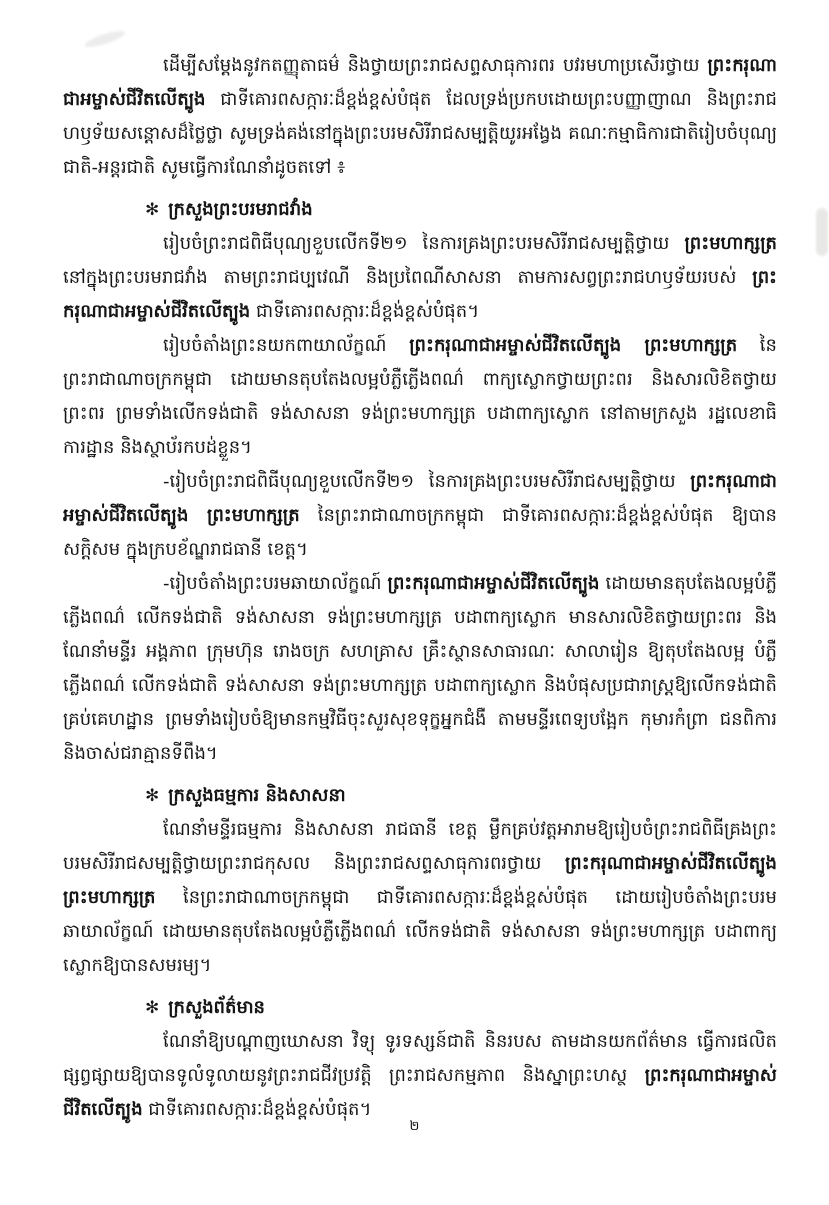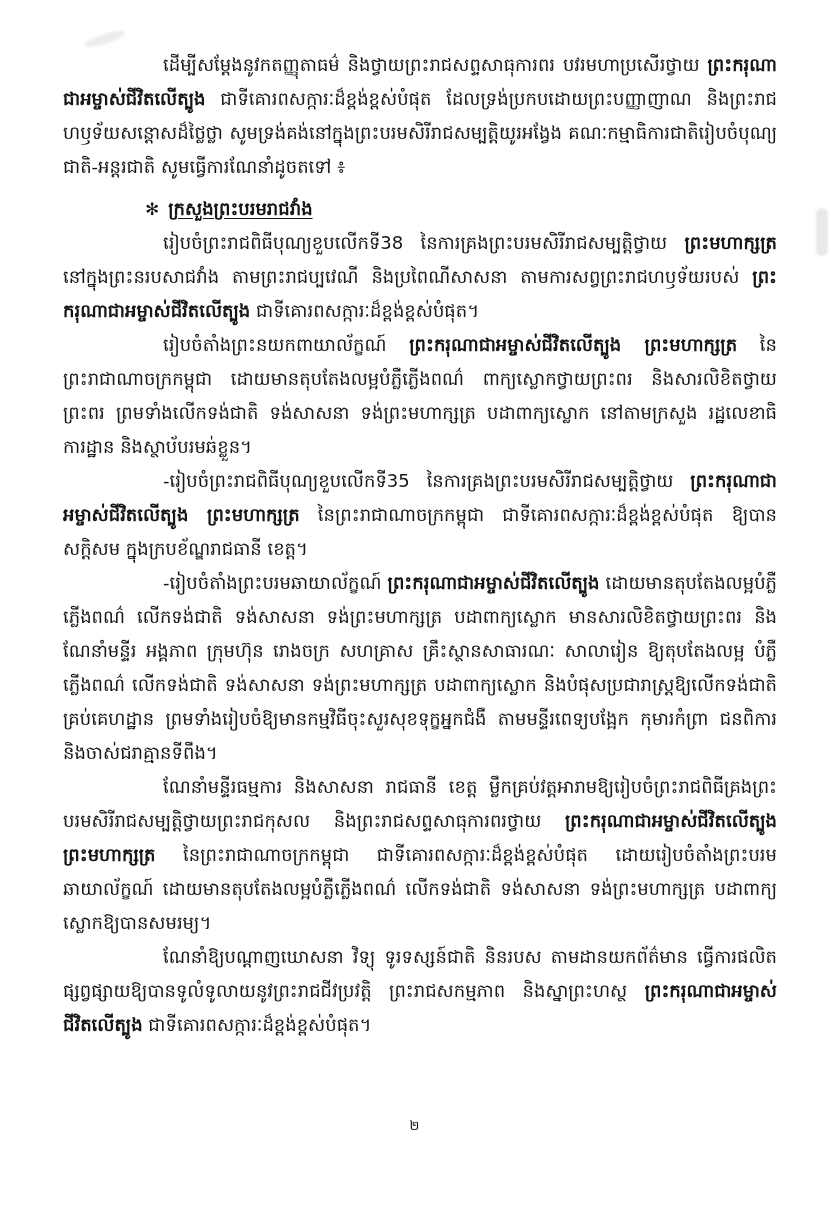--- a/index.html
+++ b/index.html
@@ -31,21 +31,20 @@
     margin: 8px 0 0 82px;
     font-weight: 600;
     white-space: nowrap;
   }
   .bullet {
     display: inline-block;
     margin-right: 9px;
     font-size: 17px;
   }
   .heading-text {
-    text-decoration: underline;
     text-underline-offset: 3px;
   }
   .pagenum {
     position: absolute;
     top: 1117px;
     left: 0;
     width: 100%;
     text-align: center;
     font-size: 13px;
     color: #101010;
@@ -69,32 +68,34 @@
 
 <div class="page">
   <div class="smudge tl"></div>
   <div class="smudge re"></div>
 
   <div class="doc">
     <p class="para" id="intro"><span class="run">ដើម្បីសម្តែងនូវកតញ្ញុតាធម៌ និងថ្វាយព្រះរាជសព្ទសាធុការពរ បវរមហាប្រសើរថ្វាយ </span><span class="run b">ព្រះករុណា ជាអម្ចាស់ជីវិតលើត្បូង</span><span class="run"> ជាទីគោរពសក្ការៈដ៏ខ្ពង់ខ្ពស់បំផុត ដែលទ្រង់ប្រកបដោយព្រះបញ្ញាញាណ និងព្រះរាជហឫទ័យសន្តោសដ៏ថ្លៃថ្លា សូមទ្រង់គង់នៅក្នុងព្រះបរមសិរីរាជសម្បត្តិយូរអង្វែង គណៈកម្មាធិការជាតិរៀបចំបុណ្យជាតិ-អន្តរជាតិ សូមធ្វើការណែនាំដូចតទៅ ៖</span></p>
     <div id="sections">
         <div>
           <div class="section-heading"><span class="bullet">✻</span><span class="heading-text">ក្រសួងព្រះបរមរាជវាំង</span></div>
-          <p class="para"><span class="run">រៀបចំព្រះរាជពិធីបុណ្យខួបលើកទី38 នៃការគ្រងព្រះបរមសិរីរាជសម្បត្តិថ្វាយ </span><span class="run b">ព្រះមហាក្សត្រ</span><span class="run"> នៅក្នុងព្រះនរបសាជវាំង តាមព្រះរាជប្បវេណី និងប្រពៃណីសាសនា តាមការសព្វព្រះរាជហឫទ័យរបស់ </span><span class="run b">ព្រះករុណាជាអម្ចាស់ជីវិតលើត្បូង</span><span class="run"> ជាទីគោរពសក្ការៈដ៏ខ្ពង់ខ្ពស់បំផុត។</span></p>
+          <p class="para"><span class="run">រៀបចំព្រះរាជពិធីបុណ្យខួបលើកទី២១ នៃការគ្រងព្រះបរមសិរីរាជសម្បត្តិថ្វាយ </span><span class="run b">ព្រះមហាក្សត្រ</span><span class="run"> នៅក្នុងព្រះបរមរាជវាំង តាមព្រះរាជប្បវេណី និងប្រពៃណីសាសនា តាមការសព្វព្រះរាជហឫទ័យរបស់ </span><span class="run b">ព្រះករុណាជាអម្ចាស់ជីវិតលើត្បូង</span><span class="run"> ជាទីគោរពសក្ការៈដ៏ខ្ពង់ខ្ពស់បំផុត។</span></p>
         </div>
         <div>
-          <p class="para"><span class="run">រៀបចំតាំងព្រះនយកពាយាល័ក្ខណ៍ </span><span class="run b">ព្រះករុណាជាអម្ចាស់ជីវិតលើត្បូង ព្រះមហាក្សត្រ</span><span class="run"> នៃព្រះរាជាណាចក្រកម្ពុជា ដោយមានតុបតែងលម្អបំភ្លឺភ្លើងពណ៌ ពាក្យស្លោកថ្វាយព្រះពរ និងសារលិខិតថ្វាយព្រះពរ ព្រមទាំងលើកទង់ជាតិ ទង់សាសនា ទង់ព្រះមហាក្សត្រ បដាពាក្យស្លោក នៅតាមក្រសួង រដ្ឋលេខាធិការដ្ឋាន និងស្ថាប័បរមឆ់ខ្លួន។</span></p>
+          <p class="para"><span class="run">រៀបចំតាំងព្រះនយកពាយាល័ក្ខណ៍ </span><span class="run b">ព្រះករុណាជាអម្ចាស់ជីវិតលើត្បូង ព្រះមហាក្សត្រ</span><span class="run"> នៃព្រះរាជាណាចក្រកម្ពុជា ដោយមានតុបតែងលម្អបំភ្លឺភ្លើងពណ៌ ពាក្យស្លោកថ្វាយព្រះពរ និងសារលិខិតថ្វាយព្រះពរ ព្រមទាំងលើកទង់ជាតិ ទង់សាសនា ទង់ព្រះមហាក្សត្រ បដាពាក្យស្លោក នៅតាមក្រសួង រដ្ឋលេខាធិការដ្ឋាន និងស្ថាប័រកបដ់ខ្លួន។</span></p>
         </div>
         <div>
-          <p class="para"><span class="run">-រៀបចំព្រះរាជពិធីបុណ្យខួបលើកទី35 នៃការគ្រងព្រះបរមសិរីរាជសម្បត្តិថ្វាយ </span><span class="run b">ព្រះករុណាជាអម្ចាស់ជីវិតលើត្បូង ព្រះមហាក្សត្រ</span><span class="run"> នៃព្រះរាជាណាចក្រកម្ពុជា ជាទីគោរពសក្ការៈដ៏ខ្ពង់ខ្ពស់បំផុត ឱ្យបានសក្តិសម ក្នុងក្របខ័ណ្ឌរាជធានី ខេត្ត។</span></p>
+          <p class="para"><span class="run">-រៀបចំព្រះរាជពិធីបុណ្យខួបលើកទី២១ នៃការគ្រងព្រះបរមសិរីរាជសម្បត្តិថ្វាយ </span><span class="run b">ព្រះករុណាជាអម្ចាស់ជីវិតលើត្បូង ព្រះមហាក្សត្រ</span><span class="run"> នៃព្រះរាជាណាចក្រកម្ពុជា ជាទីគោរពសក្ការៈដ៏ខ្ពង់ខ្ពស់បំផុត ឱ្យបានសក្តិសម ក្នុងក្របខ័ណ្ឌរាជធានី ខេត្ត។</span></p>
           <p class="para"><span class="run">-រៀបចំតាំងព្រះបរមឆាយាល័ក្ខណ៍ </span><span class="run b">ព្រះករុណាជាអម្ចាស់ជីវិតលើត្បូង</span><span class="run"> ដោយមានតុបតែងលម្អបំភ្លឺភ្លើងពណ៌ លើកទង់ជាតិ ទង់សាសនា ទង់ព្រះមហាក្សត្រ បដាពាក្យស្លោក មានសារលិខិតថ្វាយព្រះពរ និងណែនាំមន្ទីរ អង្គភាព ក្រុមហ៊ុន រោងចក្រ សហគ្រាស គ្រឹះស្ថានសាធារណៈ សាលារៀន ឱ្យតុបតែងលម្អ បំភ្លឺភ្លើងពណ៌ លើកទង់ជាតិ ទង់សាសនា ទង់ព្រះមហាក្សត្រ បដាពាក្យស្លោក និងបំផុសប្រជារាស្ត្រឱ្យលើកទង់ជាតិគ្រប់គេហដ្ឋាន ព្រមទាំងរៀបចំឱ្យមានកម្មវិធីចុះសួរសុខទុក្ខអ្នកជំងឺ តាមមន្ទីរពេទ្យបង្អែក កុមារកំព្រា ជនពិការ និងចាស់ជរាគ្មានទីពឹង។</span></p>
         </div>
         <div>
+          <div class="section-heading"><span class="bullet">✻</span><span class="heading-text">ក្រសួងធម្មការ និងសាសនា</span></div>
           <p class="para"><span class="run">ណែនាំមន្ទីរធម្មការ និងសាសនា រាជធានី ខេត្ត ម្លឹកគ្រប់វត្តអារាមឱ្យរៀបចំព្រះរាជពិធីគ្រងព្រះបរមសិរីរាជសម្បត្តិថ្វាយព្រះរាជកុសល និងព្រះរាជសព្ទសាធុការពរថ្វាយ </span><span class="run b">ព្រះករុណាជាអម្ចាស់ជីវិតលើត្បូង ព្រះមហាក្សត្រ</span><span class="run"> នៃព្រះរាជាណាចក្រកម្ពុជា ជាទីគោរពសក្ការៈដ៏ខ្ពង់ខ្ពស់បំផុត ដោយរៀបចំតាំងព្រះបរមឆាយាល័ក្ខណ៍ ដោយមានតុបតែងលម្អបំភ្លឺភ្លើងពណ៌ លើកទង់ជាតិ ទង់សាសនា ទង់ព្រះមហាក្សត្រ បដាពាក្យស្លោកឱ្យបានសមរម្យ។</span></p>
         </div>
         <div>
+          <div class="section-heading"><span class="bullet">✻</span><span class="heading-text">ក្រសួងព័ត៌មាន</span></div>
           <p class="para"><span class="run">ណែនាំឱ្យបណ្តាញឃោសនា វិទ្យុ ទូរទស្សន៍ជាតិ និនរបស តាមដានយកព័ត៌មាន ធ្វើការផលិតផ្សព្វផ្សាយឱ្យបានទូលំទូលាយនូវព្រះរាជជីវប្រវត្តិ ព្រះរាជសកម្មភាព និងស្នាព្រះហស្ថ </span><span class="run b">ព្រះករុណាជាអម្ចាស់ជីវិតលើត្បូង</span><span class="run"> ជាទីគោរពសក្ការៈដ៏ខ្ពង់ខ្ពស់បំផុត។</span></p>
         </div>
       </div>
   </div>
 
   <div class="pagenum">២</div>
 </div>
 
 </body></html>

